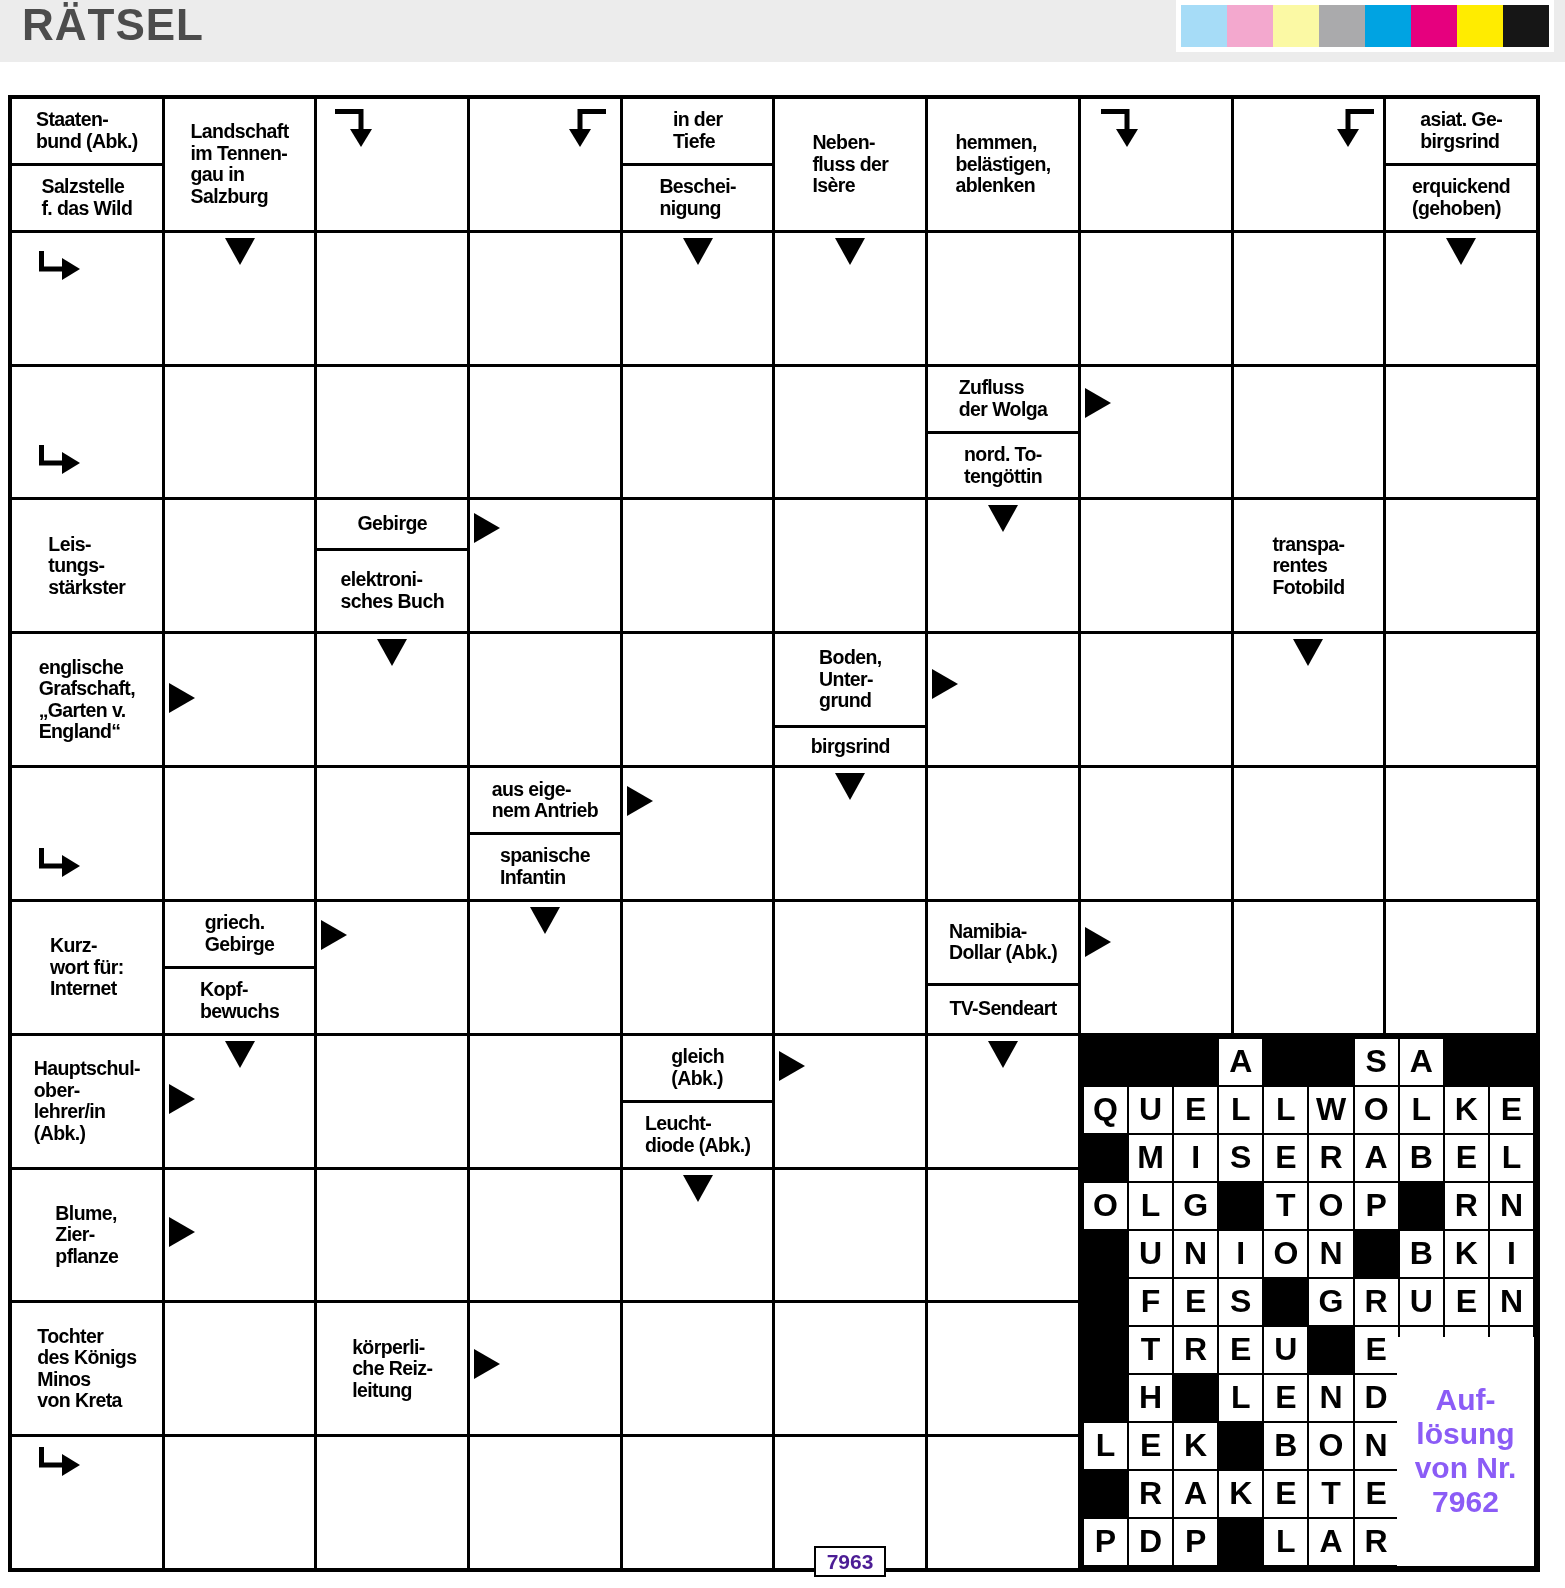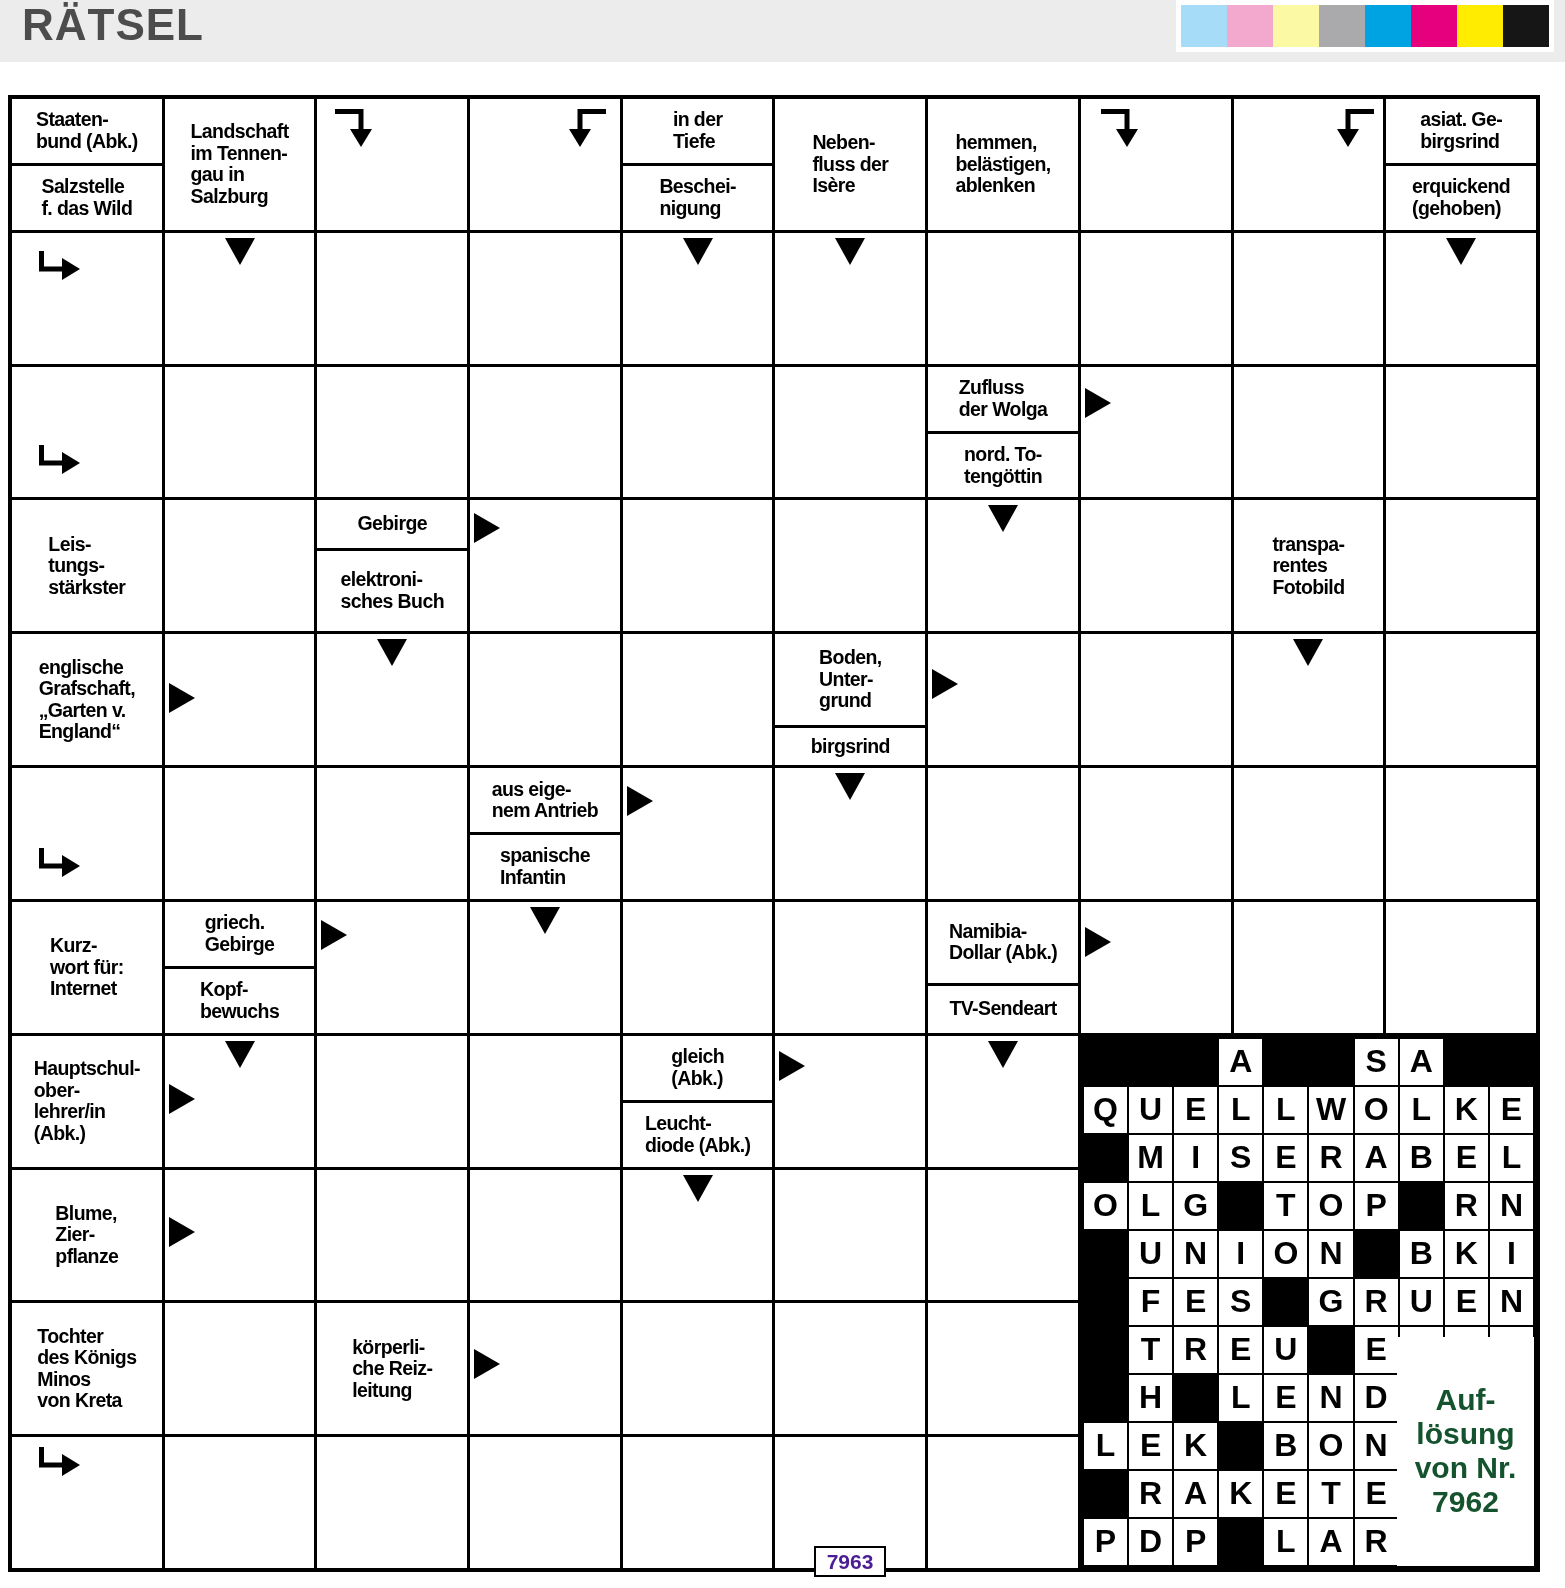--- a/index.html
+++ b/index.html
@@ -38,21 +38,21 @@
 
   
   .solution { grid-column:8/11; grid-row:8/12; background:#000; position:relative; padding:3px; }
   .mini-grid { display:grid; grid-template-columns:repeat(10,1fr);
                grid-template-rows:repeat(11,1fr); width:100%; height:100%; gap:2px; }
   .mini { background:#fff; display:flex; align-items:center; justify-content:center;
           font-weight:bold; font-size:32px; color:#000; }
   .mini.black { background:#000; }
   .note { position:absolute; right:2px; bottom:2px; width:137px; height:229px; background:#fff;
           display:flex; flex-direction:column; align-items:center; justify-content:center;
-          font-weight:bold; font-size:30px; line-height:34px; text-align:right; color:#14532d; }
+          font-weight:bold; font-size:30px; line-height:34px; text-align:right; color:#8b5cf6; }
 
   
   .pnum { position:absolute; left:806px; bottom:-5px; width:72px; height:31px; background:#fff;
           border:2px solid #000; display:flex; align-items:center; justify-content:center;
           font-weight:bold; font-size:21px; z-index:2; color:#4c1d95; }
 </style>
 </head>
 <body>
 
 <div class="page">

